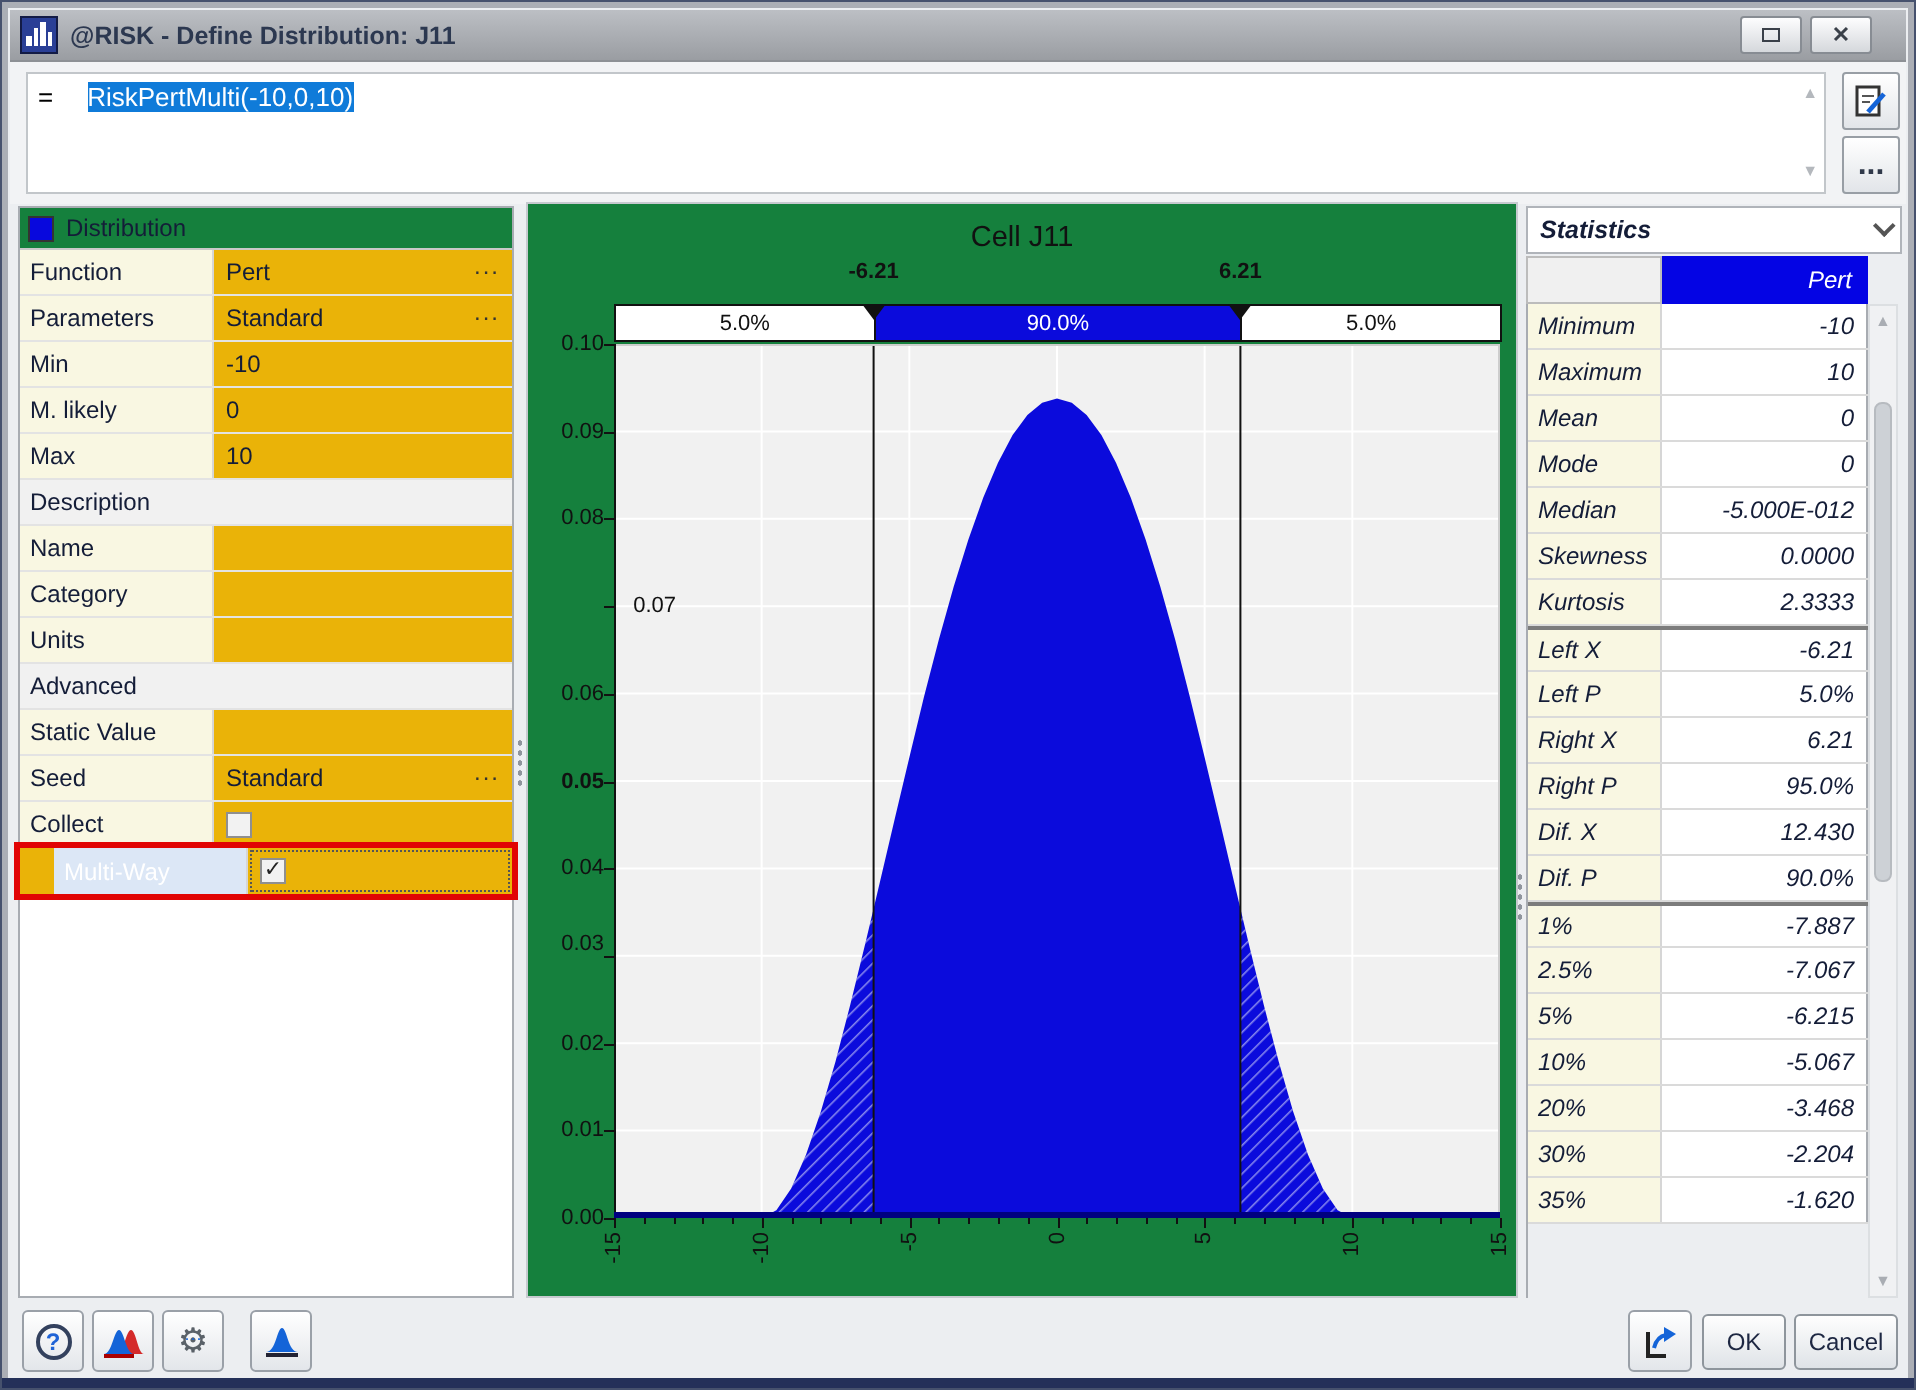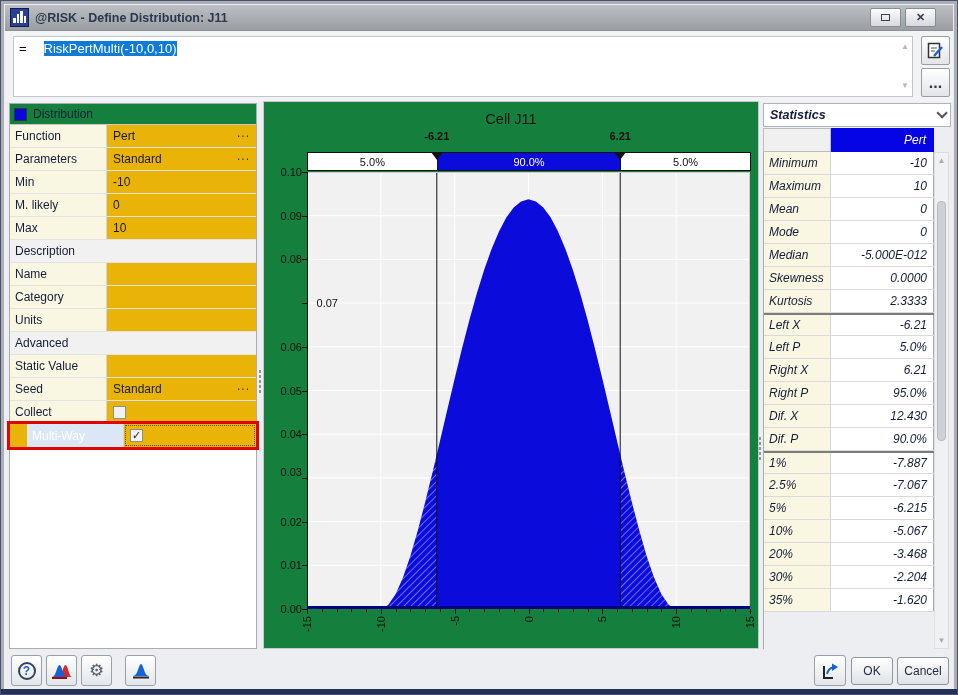--- a/index.html
+++ b/index.html
@@ -286,21 +286,21 @@
         <div class="ylab" style="top: 501px; left: 0px;">0.00</div>
         <div class="ytick" style="left: 38px; top: 507px;"></div>
         <div class="ylab" style="top: 457.3px; left: 0px;">0.01</div>
         <div class="ytick" style="left: 38px; top: 463.3px;"></div>
         <div class="ylab" style="top: 413.6px; left: 0px;">0.02</div>
         <div class="ytick" style="left: 38px; top: 419.6px;"></div>
         <div class="ylab" style="top: 364px; left: 0px;">0.03</div>
         <div class="ytick" style="left: 38px; top: 375.9px;"></div>
         <div class="ylab" style="top: 326.2px; left: 0px;">0.04</div>
         <div class="ytick" style="left: 38px; top: 332.2px;"></div>
-        <div class="ylab" style="top: 282.5px; left: 0px;">0.05</div>
+        <div class="ylab" style="top: 282.5px; left: 0px; font-weight: bold;">0.05</div>
         <div class="ytick" style="left: 38px; top: 288.5px;"></div>
         <div class="ylab" style="top: 238.8px; left: 0px;">0.06</div>
         <div class="ytick" style="left: 38px; top: 244.8px;"></div>
         <div class="ylab" style="top: 195.1px; left: 0px; margin-left: 36px;">0.07</div>
         <div class="ytick" style="left: 38px; top: 201.1px;"></div>
         <div class="ylab" style="top: 151.4px; left: 0px;">0.08</div>
         <div class="ytick" style="left: 38px; top: 157.4px;"></div>
         <div class="ylab" style="top: 107.7px; left: 0px;">0.09</div>
         <div class="ytick" style="left: 38px; top: 113.7px;"></div>
         <div class="ylab" style="top: 64px; left: 0px;">0.10</div>

